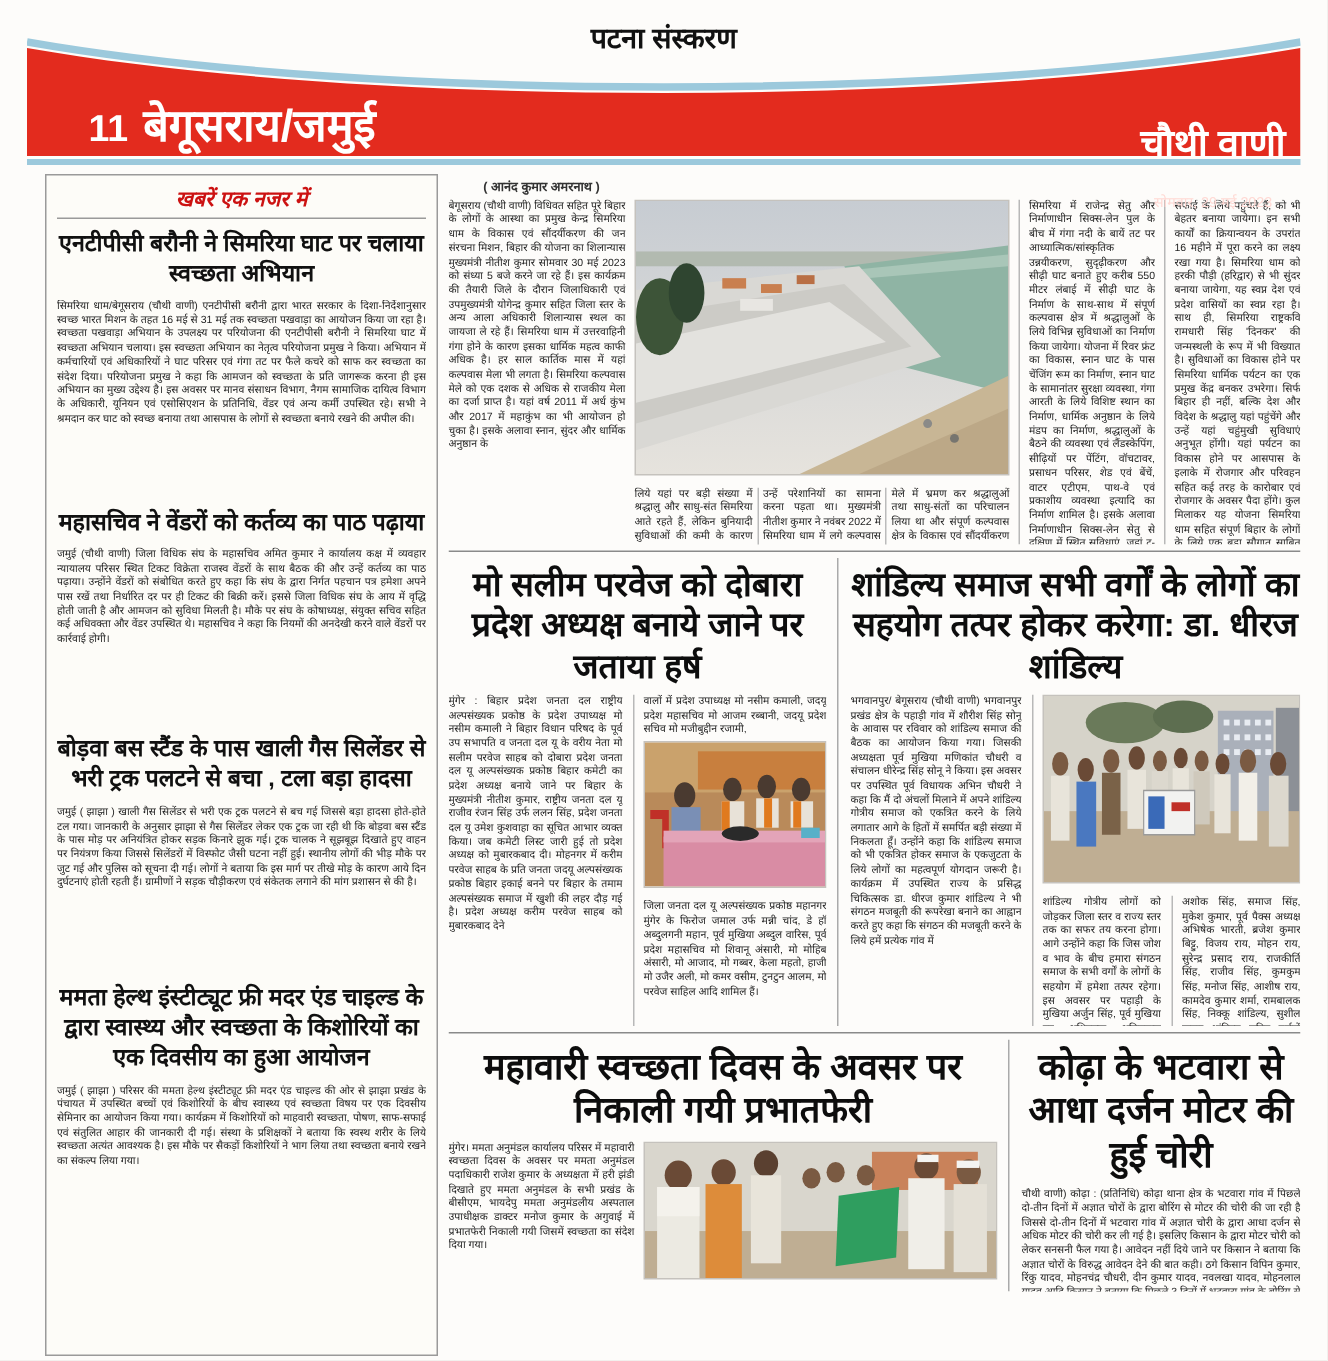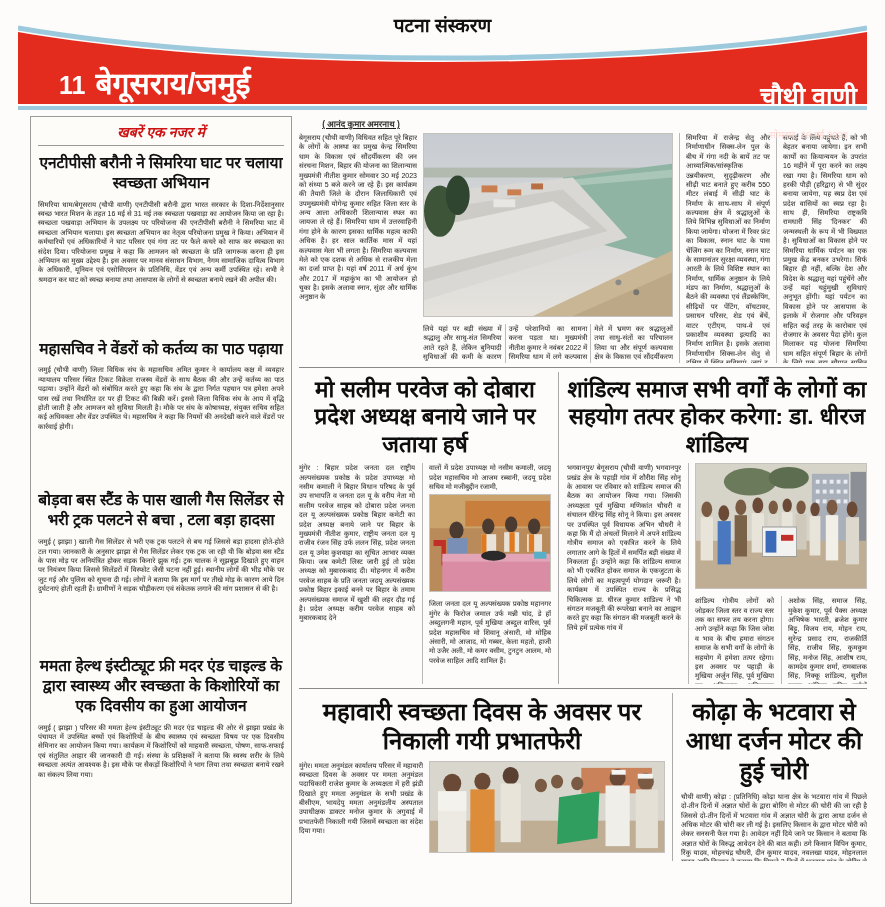--- a/index.html
+++ b/index.html
@@ -28,21 +28,21 @@
   .sb-title{color:#cc1212;font-weight:800;font-style:italic;font-size:14px;text-align:center;
             padding:2px 0 4px;border-bottom:1px solid #9a9a9a;}
   .sb-head{font-size:15.5px;font-weight:800;text-align:center;line-height:1.28;margin:7px 0 4px;color:#111;}
   .sb-body1{height:132px;}
   .sb-body2{height:118px;}
   .sb-body3{height:112px;}
   .sb-body4{height:118px;}
   
   .lead-head{font-size:30px;font-weight:800;text-align:center;line-height:1.12;color:#0d0d0d;
              letter-spacing:-0.5px;margin:2px 0 4px;}
-  .kicker-row{display:flex;align-items:center;gap:21px;margin:2px 0 4px;text-decoration:underline;}
+  .kicker-row{display:flex;align-items:center;gap:21px;margin:2px 0 4px;}
   .byline{width:124px;flex:none;font-size:8.5px;font-weight:bold;text-align:center;color:#333;}
   .kicker{flex:1;background:#d32b1f;color:#fff;font-size:11px;font-weight:bold;
           text-align:center;padding:4px 4px;}
   .lead-body{display:flex;gap:6px;height:230px;overflow:hidden;}
   .lead-c1{width:118px;flex:none;}
   .lead-center{width:250px;flex:none;}
   .lead-center .photo{width:250px;height:184px;border:1px solid #c5c2bd;box-sizing:border-box;}
   .center-sub{margin-top:3px;height:40px;column-count:3;column-gap:7px;column-rule:1px solid #bbb;}
   .lead-c4,.lead-c5{flex:1;padding-left:6px;}
   

